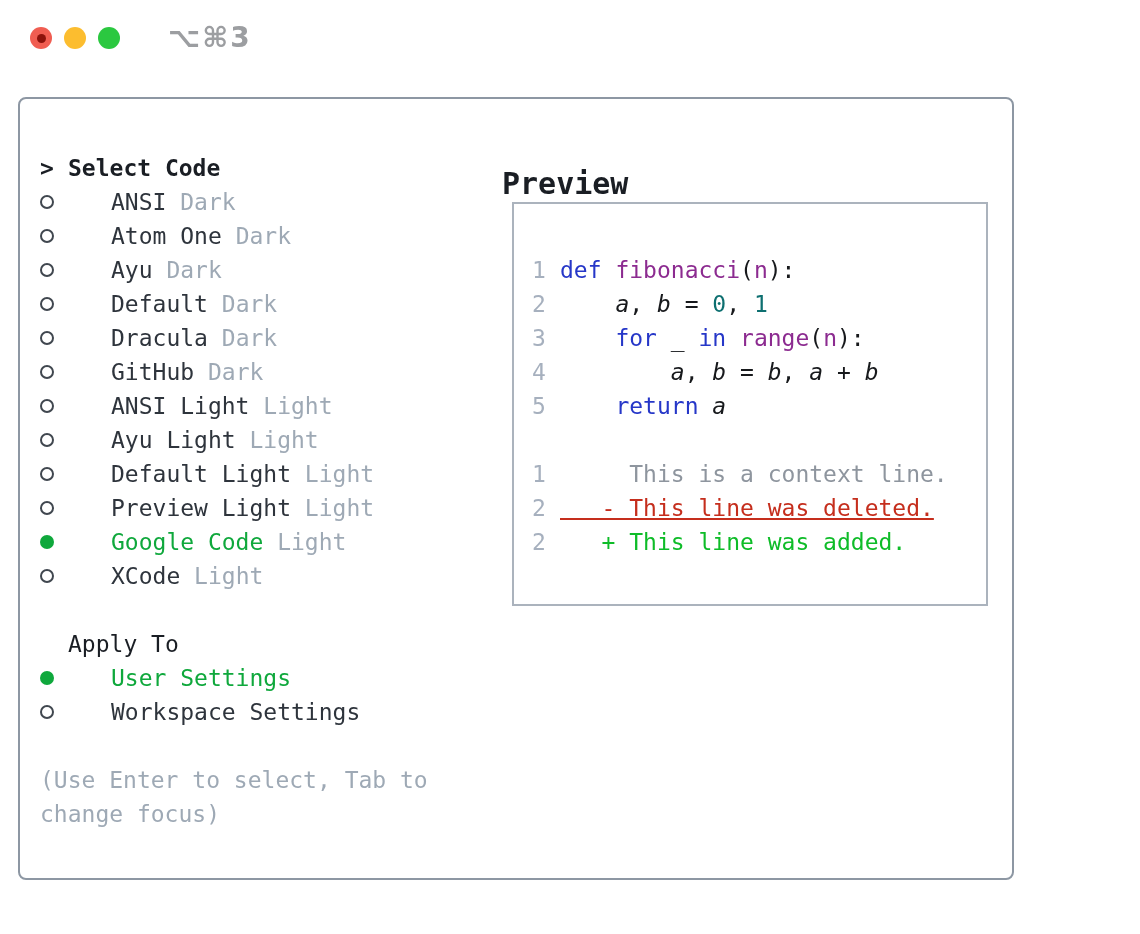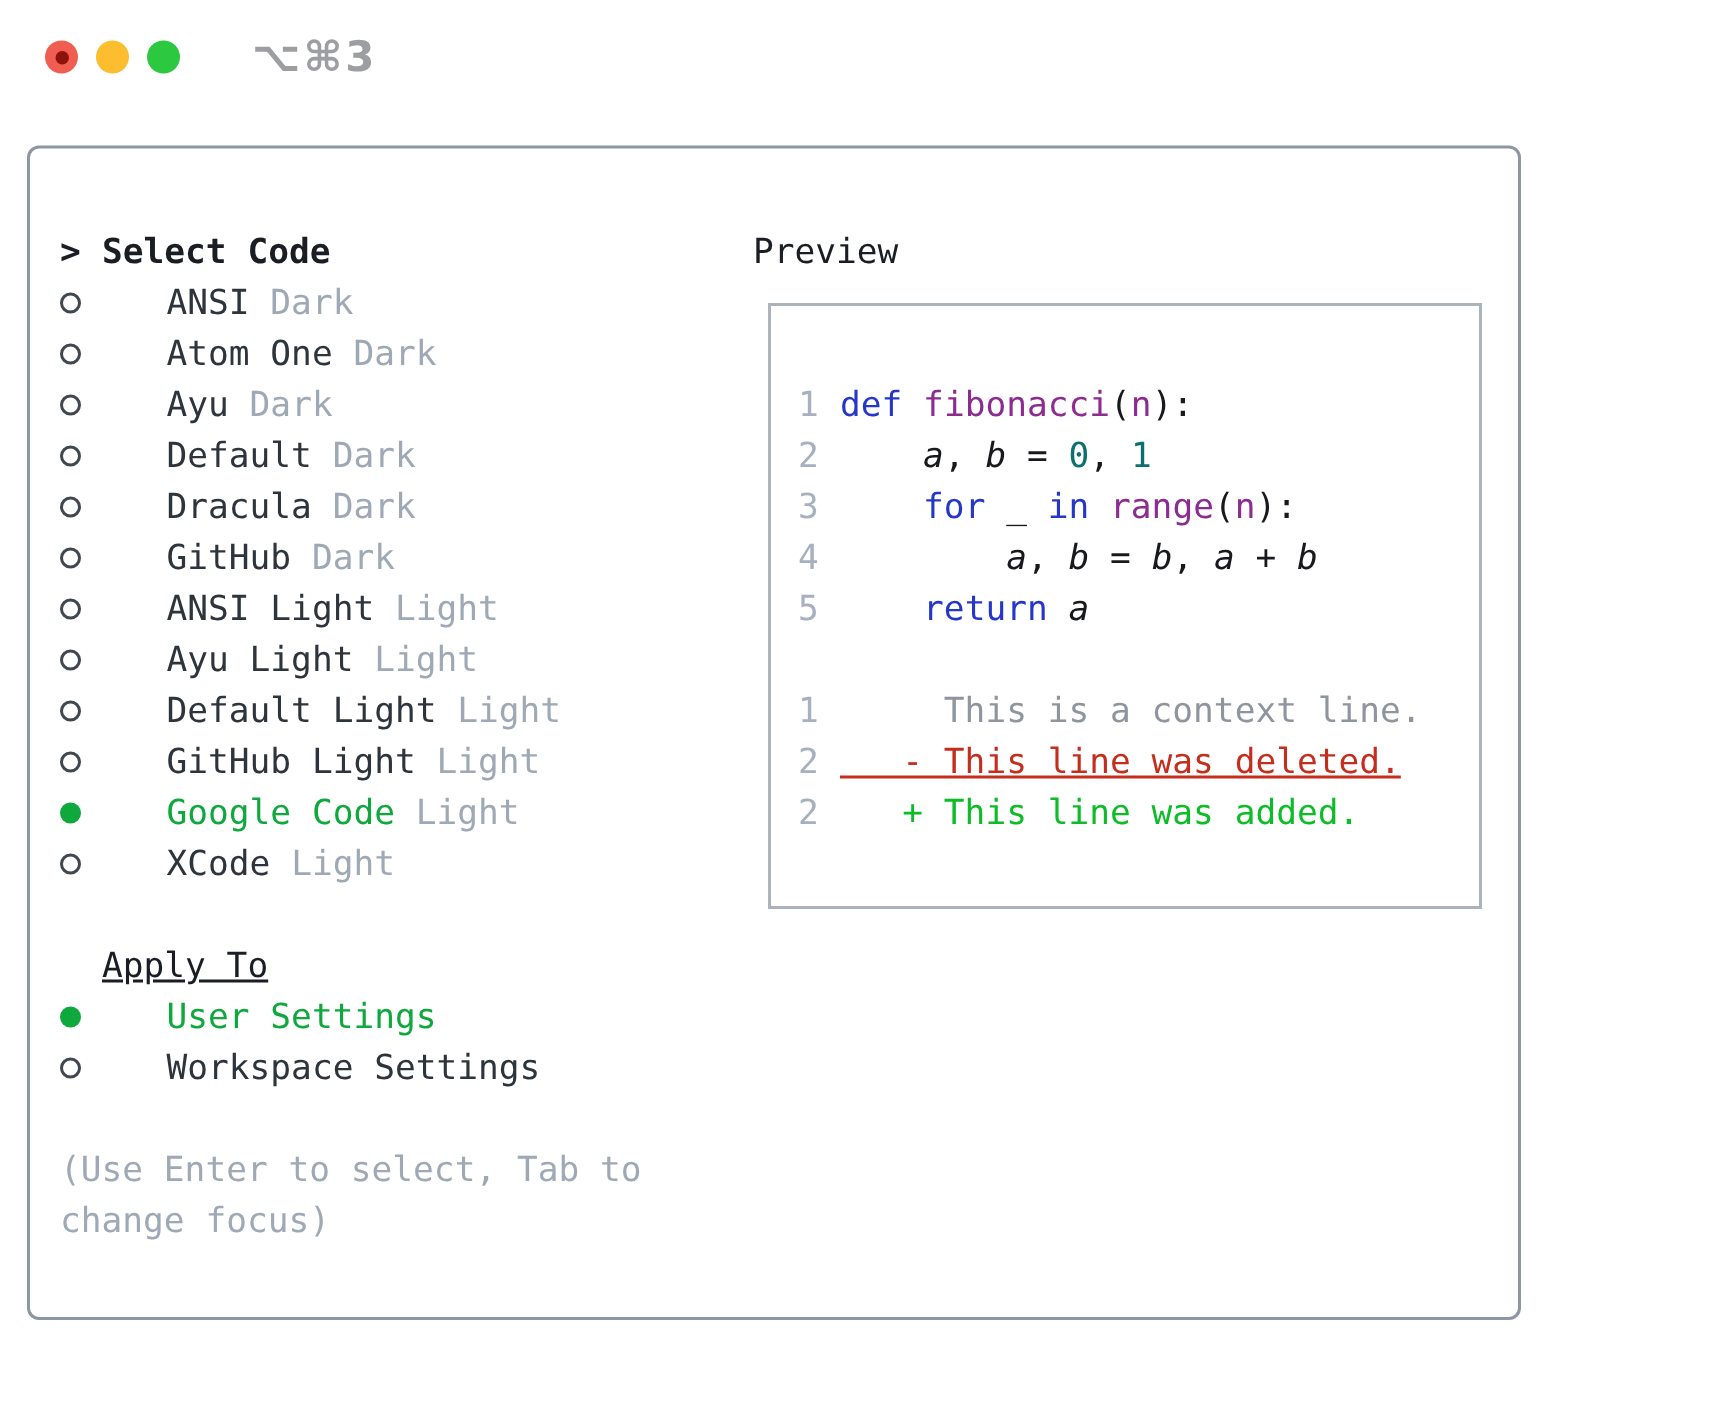--- a/index.html
+++ b/index.html
@@ -21,31 +21,31 @@
   .content-frame{position:absolute;left:18px;top:97px;width:996px;height:783px;
        border:2px solid var(--frame-border);border-radius:8px;box-sizing:border-box;background:#fff;}
 
   
   .left-panel{position:absolute;left:20px;top:52px;width:404px;font-size:23px;line-height:34px;}
   .row{display:flex;align-items:center;height:34px;white-space:pre;}
   .row.blank{height:34px;}
   .marker{display:inline-flex;align-items:center;width:28px;flex:none;}
   .prefix{font-weight:bold;color:var(--header-dark);}
   .hdr{font-weight:bold;color:var(--header-dark);}
-  .section-hdr{color:var(--header-dark);text-decoration:underline;}
+  .section-hdr{color:var(--header-dark);}
   .dot{width:14px;height:14px;border:2px solid #40474f;border-radius:50%;box-sizing:border-box;display:inline-block;}
   .dot.on{background:var(--accent-green);border:none;}
   .name{color:var(--text-dark);margin-left:43px;}
   .item.selected .name{color:var(--accent-green);}
   .variant{color:var(--muted-gray);margin-left:1ch;}
   .hint{color:var(--muted-gray);line-height:34px;margin-top:0;width:404px;}
 
   
-  .preview-title{position:absolute;left:482px;top:52px;height:34px;line-height:34px;
-       font-size:23px;font-weight:normal;color:var(--header-dark);}
+  .preview-title{position:absolute;left:482px;top:68px;height:34px;line-height:34px;
+       font-size:30px;font-weight:bold;color:var(--header-dark);}
   .preview-box{position:absolute;left:492px;top:103px;width:476px;height:404px;box-sizing:border-box;
        border:2px solid var(--preview-border);padding:49px 0 0 18px;overflow:hidden;
        font-size:23px;line-height:34px;background:#fff;}
   .pline{display:flex;height:34px;line-height:34px;white-space:pre;}
   .ln{width:28px;flex:none;color:var(--line-number-gray);}
   .tk-kw{color:var(--keyword-blue);}
   .tk-fn{color:var(--function-purple);}
   .tk-num{color:var(--number-teal);}
   .tk-pl{color:var(--code-black);}
   .tk-var{color:var(--code-black);font-style:italic;}
@@ -77,21 +77,21 @@
       <div id="theme-items">
           <div class="row item"><span class="marker"><span class="dot"></span></span><span class="name">ANSI</span><span class="variant">Dark</span></div>
           <div class="row item"><span class="marker"><span class="dot"></span></span><span class="name">Atom One</span><span class="variant">Dark</span></div>
           <div class="row item"><span class="marker"><span class="dot"></span></span><span class="name">Ayu</span><span class="variant">Dark</span></div>
           <div class="row item"><span class="marker"><span class="dot"></span></span><span class="name">Default</span><span class="variant">Dark</span></div>
           <div class="row item"><span class="marker"><span class="dot"></span></span><span class="name">Dracula</span><span class="variant">Dark</span></div>
           <div class="row item"><span class="marker"><span class="dot"></span></span><span class="name">GitHub</span><span class="variant">Dark</span></div>
           <div class="row item"><span class="marker"><span class="dot"></span></span><span class="name">ANSI Light</span><span class="variant">Light</span></div>
           <div class="row item"><span class="marker"><span class="dot"></span></span><span class="name">Ayu Light</span><span class="variant">Light</span></div>
           <div class="row item"><span class="marker"><span class="dot"></span></span><span class="name">Default Light</span><span class="variant">Light</span></div>
-          <div class="row item"><span class="marker"><span class="dot"></span></span><span class="name">GitHub Light</span><span class="variant">Light</span></div>
+          <div class="row item"><span class="marker"><span class="dot"></span></span><span class="name">Preview Light</span><span class="variant">Light</span></div>
           <div class="row item selected"><span class="marker"><span class="dot on"></span></span><span class="name">Google Code</span><span class="variant">Light</span></div>
           <div class="row item"><span class="marker"><span class="dot"></span></span><span class="name">XCode</span><span class="variant">Light</span></div>
         </div>
       <div class="row blank"></div>
       <div class="row">
         <span class="marker"></span>
         <span class="section-hdr">Apply To</span>
       </div>
       <div id="apply-options">
           <div class="row item selected"><span class="marker"><span class="dot on"></span></span><span class="name">User Settings</span></div>

